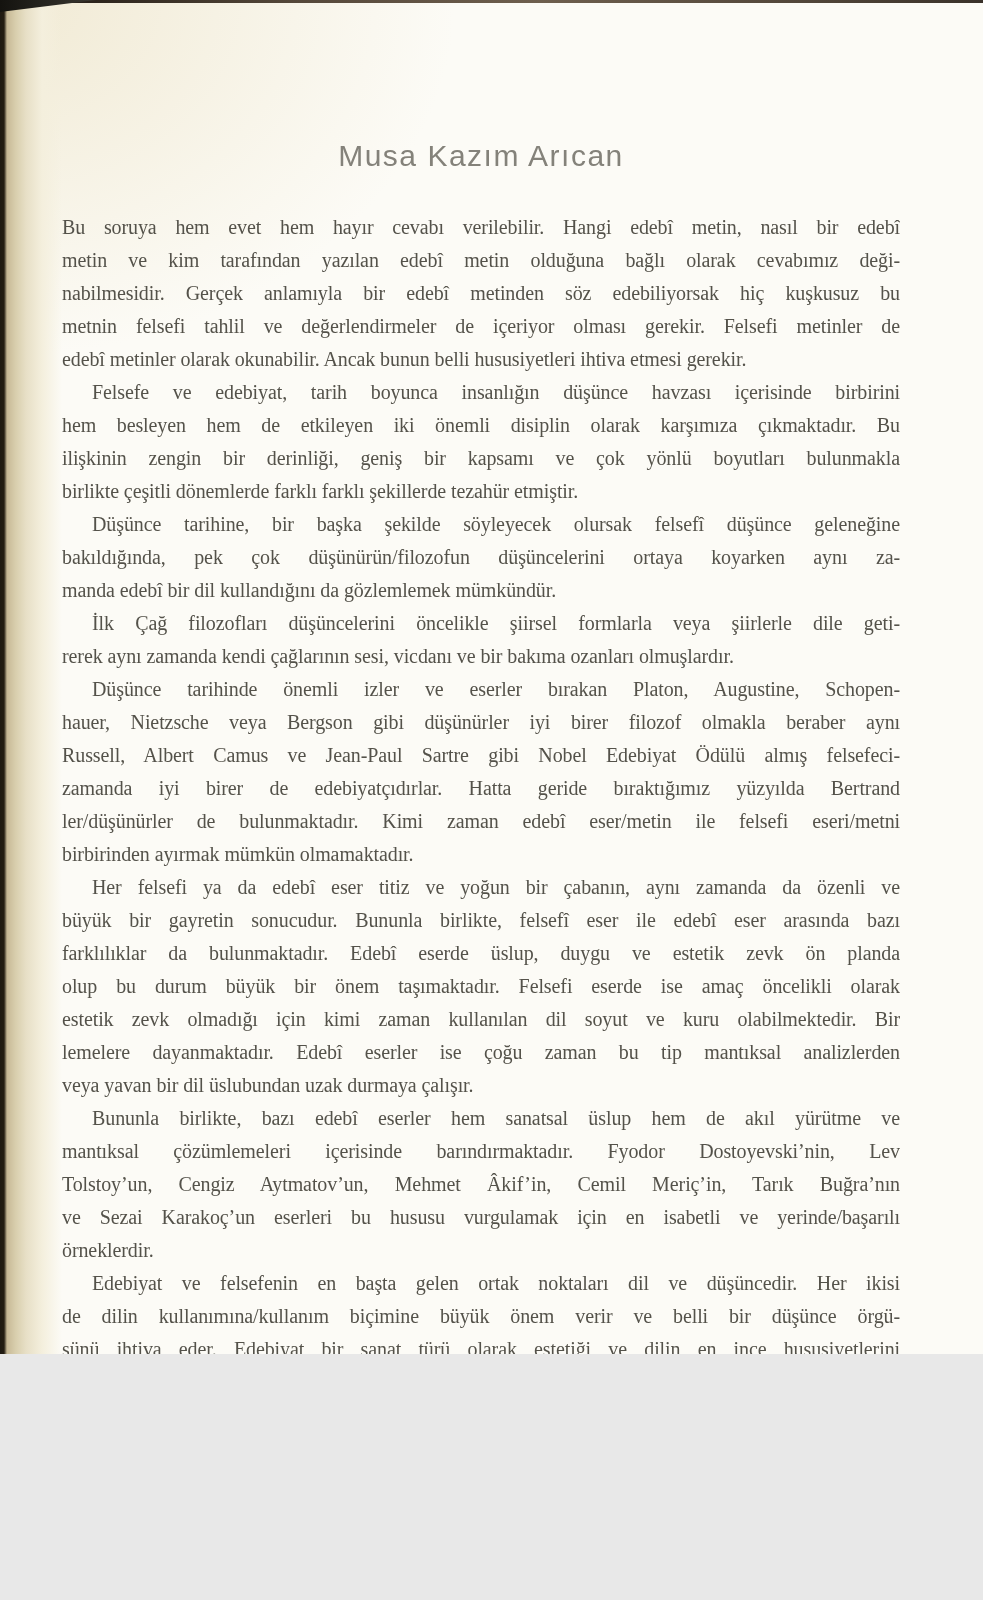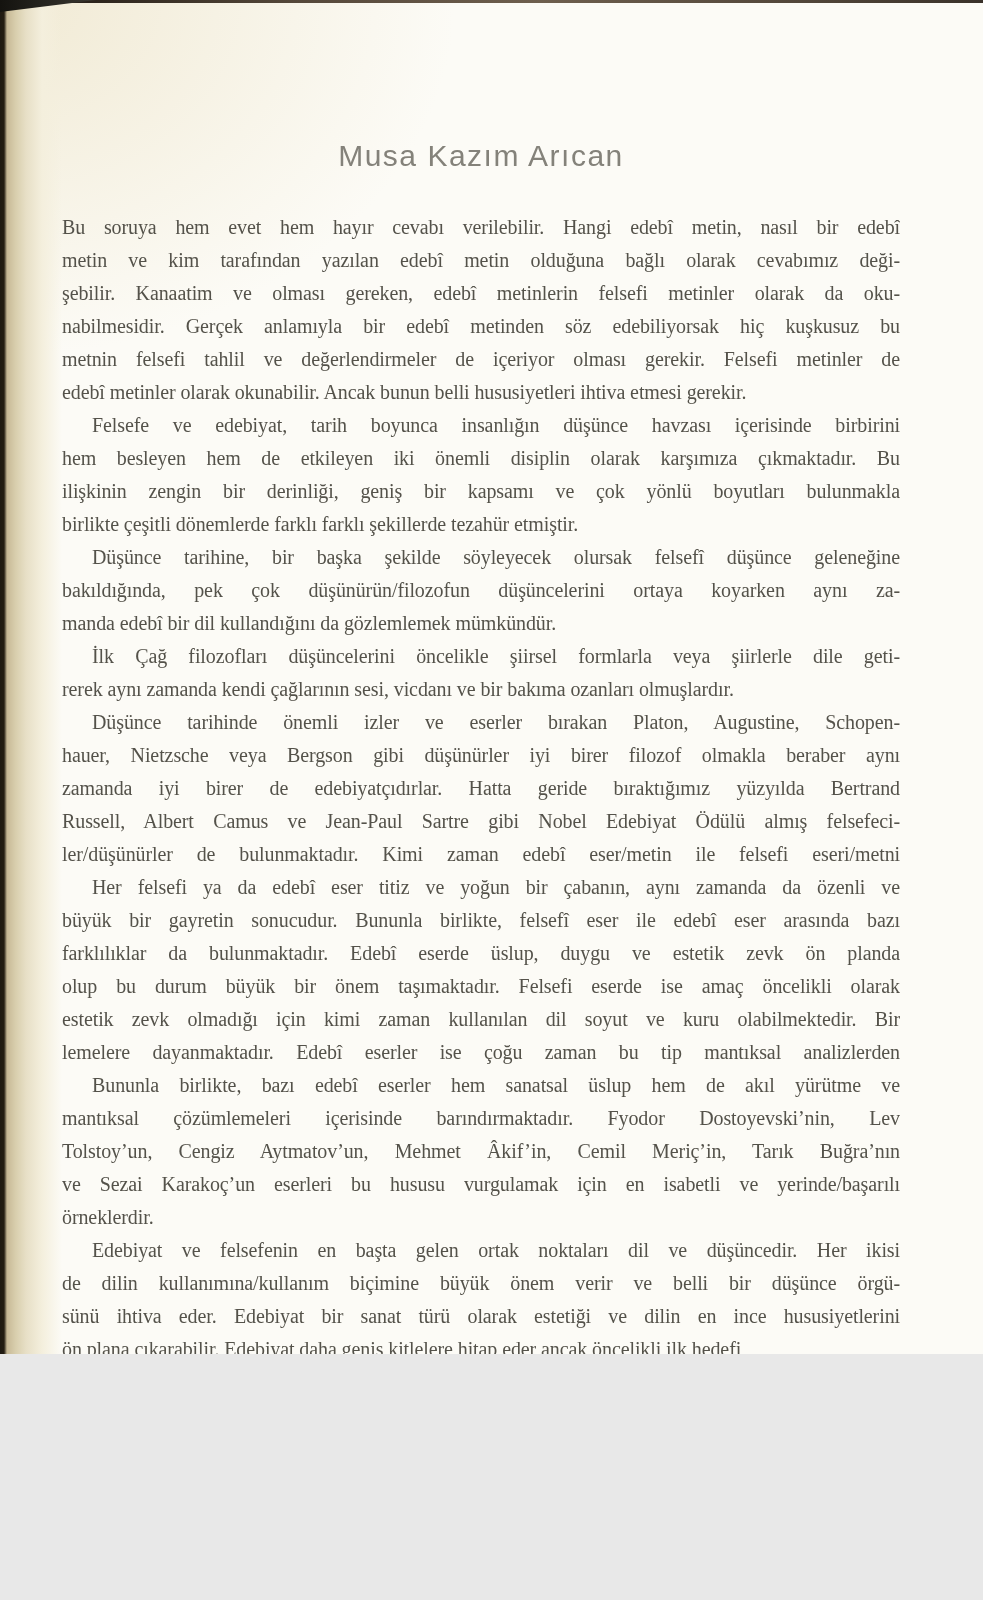--- a/index.html
+++ b/index.html
@@ -80,21 +80,20 @@
   <div class="edge-left"></div>
   <div class="edge-top"></div>
   <div class="corner-wedge"></div>
 
   <div class="page-title">Musa Kazım Arıcan</div>
 
   <div class="body-text">
       <div>
         <div class="line">Bu soruya hem evet hem hayır cevabı verilebilir. Hangi edebî metin, nasıl bir edebî</div>
         <div class="line">metin ve kim tarafından yazılan edebî metin olduğuna bağlı olarak cevabımız deği-</div>
-        <div class="line">şebilir. Kanaatim ve olması gereken, edebî metinlerin felsefi metinler olarak da oku-</div>
         <div class="line">nabilmesidir. Gerçek anlamıyla bir edebî metinden söz edebiliyorsak hiç kuşkusuz bu</div>
         <div class="line">metnin felsefi tahlil ve değerlendirmeler de içeriyor olması gerekir. Felsefi metinler de</div>
         <div class="line last">edebî metinler olarak okunabilir. Ancak bunun belli hususiyetleri ihtiva etmesi gerekir.</div>
       </div>
       <div>
         <div class="line indent">Felsefe ve edebiyat, tarih boyunca insanlığın düşünce havzası içerisinde birbirini</div>
         <div class="line">hem besleyen hem de etkileyen iki önemli disiplin olarak karşımıza çıkmaktadır. Bu</div>
         <div class="line">ilişkinin zengin bir derinliği, geniş bir kapsamı ve çok yönlü boyutları bulunmakla</div>
         <div class="line last">birlikte çeşitli dönemlerde farklı farklı şekillerde tezahür etmiştir.</div>
       </div>
@@ -103,31 +102,33 @@
         <div class="line">bakıldığında, pek çok düşünürün/filozofun düşüncelerini ortaya koyarken aynı za-</div>
         <div class="line last">manda edebî bir dil kullandığını da gözlemlemek mümkündür.</div>
       </div>
       <div>
         <div class="line indent">İlk Çağ filozofları düşüncelerini öncelikle şiirsel formlarla veya şiirlerle dile geti-</div>
         <div class="line last">rerek aynı zamanda kendi çağlarının sesi, vicdanı ve bir bakıma ozanları olmuşlardır.</div>
       </div>
       <div>
         <div class="line indent">Düşünce tarihinde önemli izler ve eserler bırakan Platon, Augustine, Schopen-</div>
         <div class="line">hauer, Nietzsche veya Bergson gibi düşünürler iyi birer filozof olmakla beraber aynı</div>
+        <div class="line">Russell, Albert Camus ve Jean-Paul Sartre gibi Nobel Edebiyat Ödülü almış felsefeci-</div>
         <div class="line">zamanda iyi birer de edebiyatçıdırlar. Hatta geride bıraktığımız yüzyılda Bertrand</div>
-        <div class="line">Russell, Albert Camus ve Jean-Paul Sartre gibi Nobel Edebiyat Ödülü almış felsefeci-</div>
         <div class="line">ler/düşünürler de bulunmaktadır. Kimi zaman edebî eser/metin ile felsefi eseri/metni</div>
+        <div class="line last">birbirinden ayırmak mümkün olmamaktadır.</div>
       </div>
       <div>
         <div class="line indent">Her felsefi ya da edebî eser titiz ve yoğun bir çabanın, aynı zamanda da özenli ve</div>
         <div class="line">büyük bir gayretin sonucudur. Bununla birlikte, felsefî eser ile edebî eser arasında bazı</div>
         <div class="line">farklılıklar da bulunmaktadır. Edebî eserde üslup, duygu ve estetik zevk ön planda</div>
         <div class="line">olup bu durum büyük bir önem taşımaktadır. Felsefi eserde ise amaç öncelikli olarak</div>
         <div class="line">estetik zevk olmadığı için kimi zaman kullanılan dil soyut ve kuru olabilmektedir. Bir</div>
         <div class="line">lemelere dayanmaktadır. Edebî eserler ise çoğu zaman bu tip mantıksal analizlerden</div>
+        <div class="line last">veya yavan bir dil üslubundan uzak durmaya çalışır.</div>
       </div>
       <div>
         <div class="line indent">Bununla birlikte, bazı edebî eserler hem sanatsal üslup hem de akıl yürütme ve</div>
         <div class="line">mantıksal çözümlemeleri içerisinde barındırmaktadır. Fyodor Dostoyevski’nin, Lev</div>
         <div class="line">Tolstoy’un, Cengiz Aytmatov’un, Mehmet Âkif’in, Cemil Meriç’in, Tarık Buğra’nın</div>
         <div class="line">ve Sezai Karakoç’un eserleri bu hususu vurgulamak için en isabetli ve yerinde/başarılı</div>
         <div class="line last">örneklerdir.</div>
       </div>
       <div>
         <div class="line indent">Edebiyat ve felsefenin en başta gelen ortak noktaları dil ve düşüncedir. Her ikisi</div>

